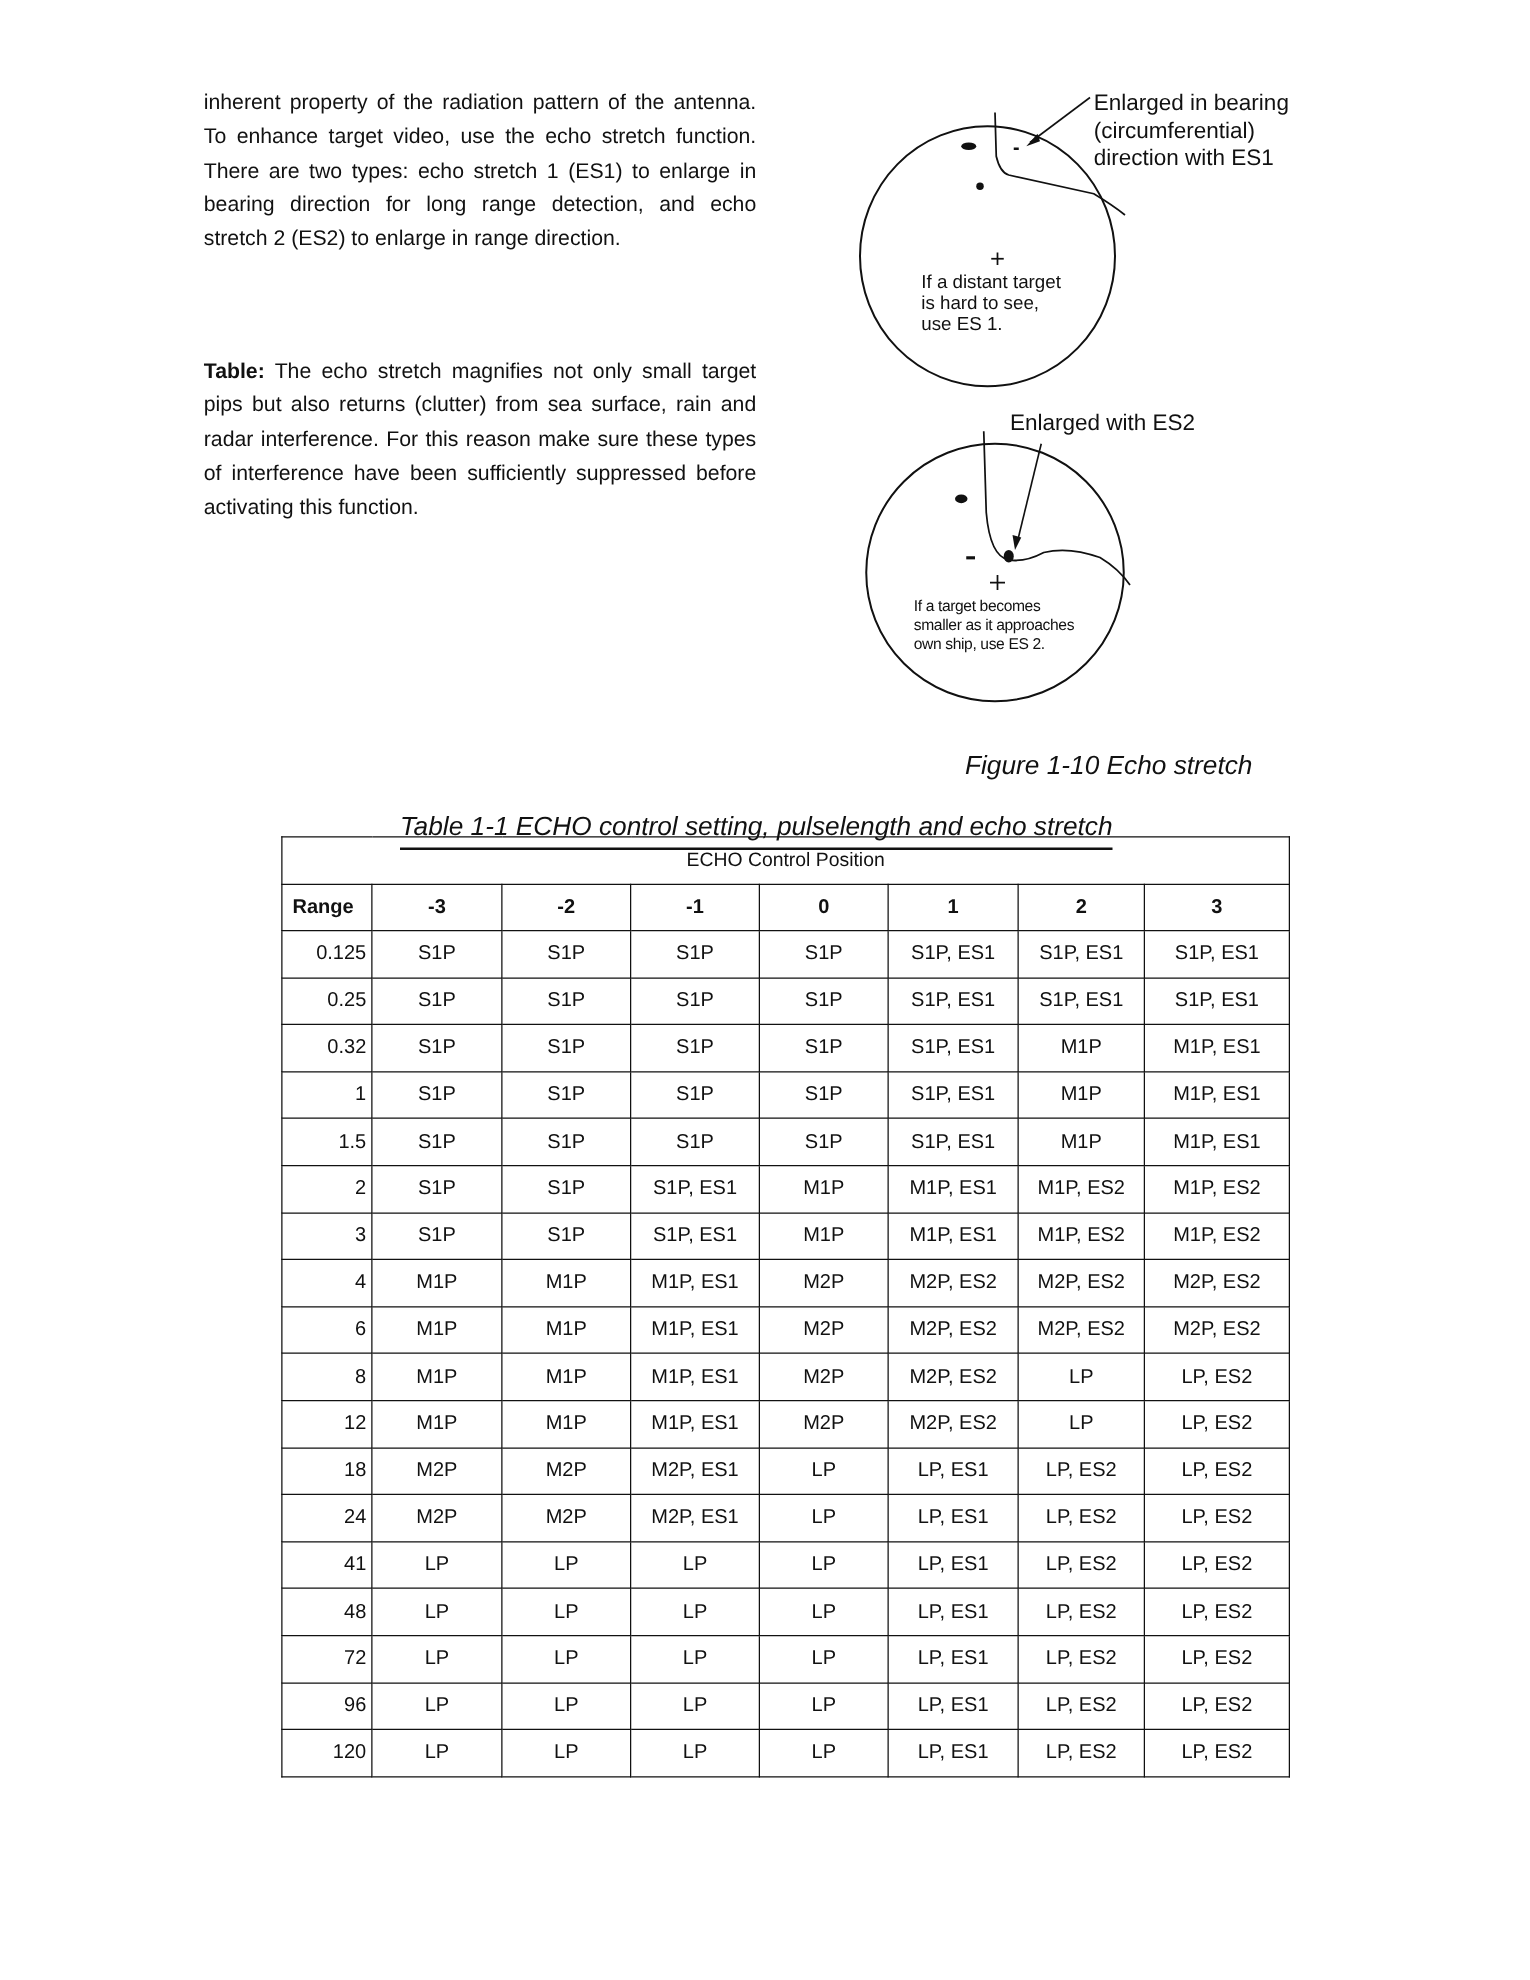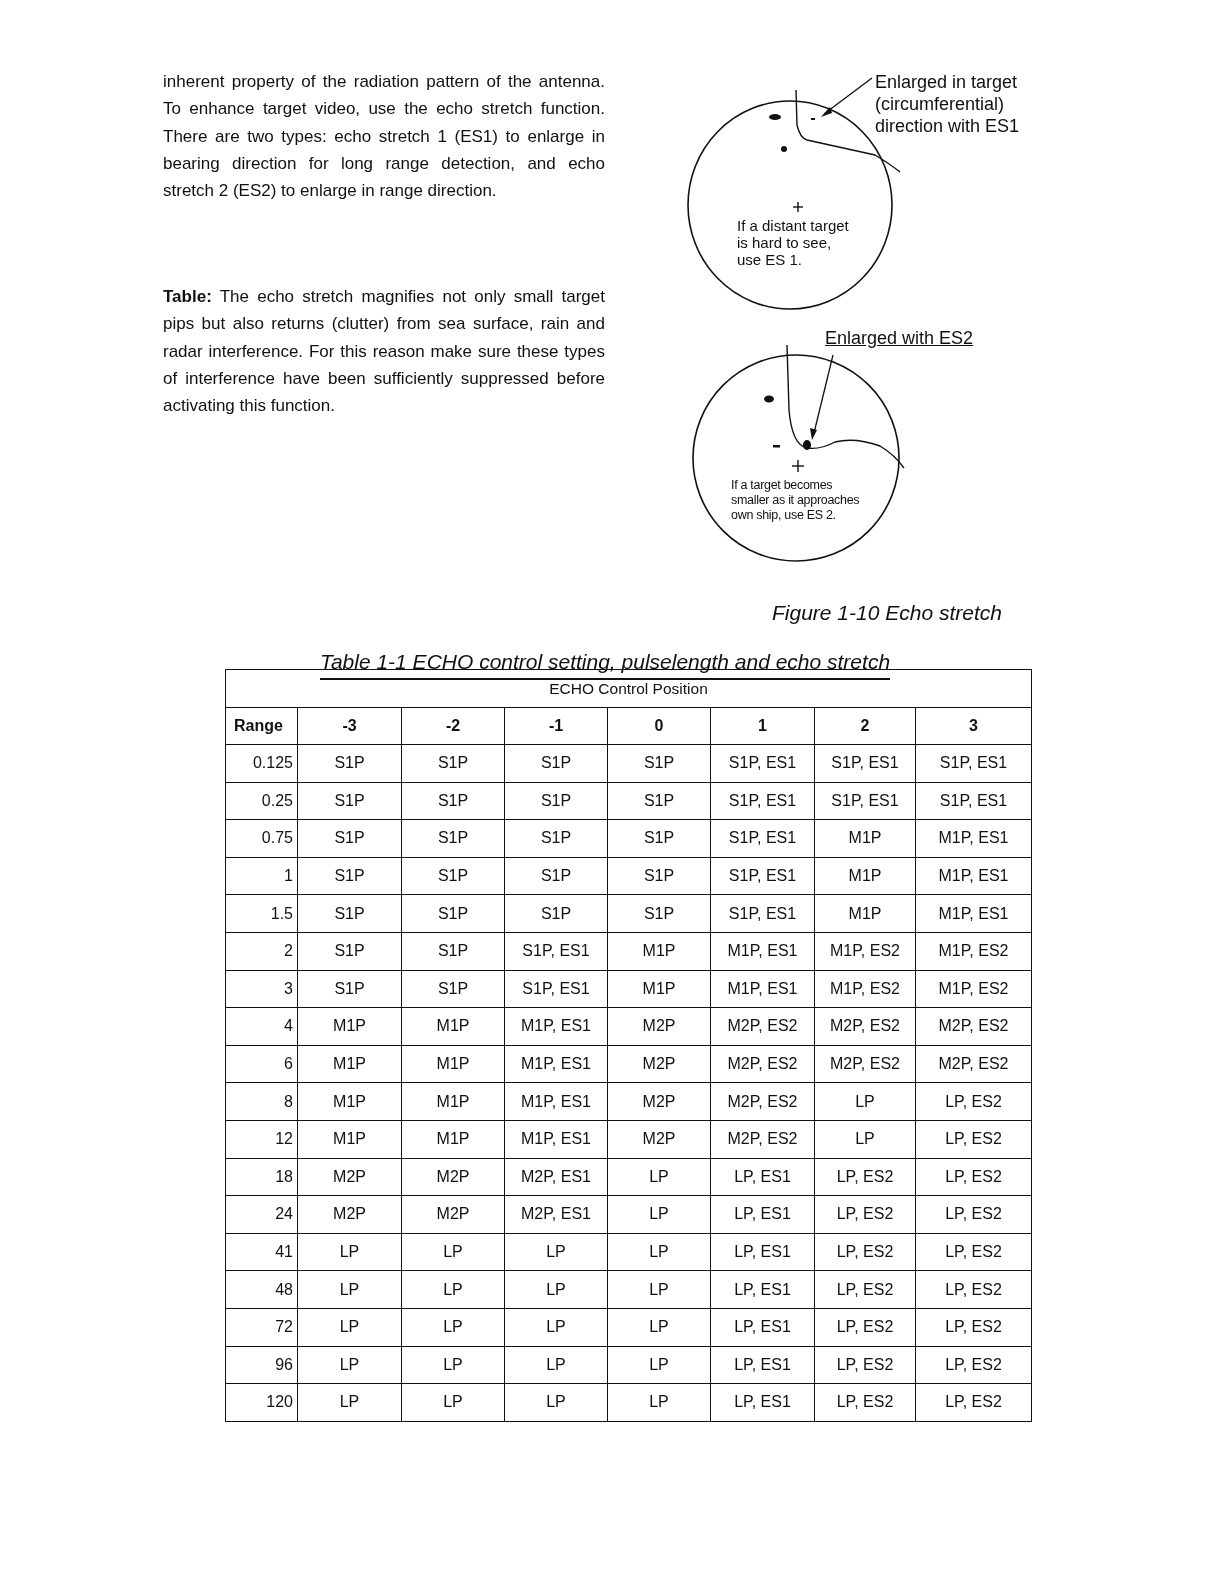--- a/index.html
+++ b/index.html
@@ -56,21 +56,21 @@
     <path d="M116 30 L117 65 Q120 78 127 80 L195 95 Q210 104 220 112" fill="none" stroke="#111" stroke-width="1.4"></path>
     <ellipse cx="95" cy="57" rx="6" ry="3" fill="#111"></ellipse>
     <rect x="131" y="58" width="4" height="2" fill="#111"></rect>
     <ellipse cx="104" cy="89" rx="3" ry="3" fill="#111"></ellipse>
     <line x1="192" y1="18" x2="144" y2="54" stroke="#111" stroke-width="1.3"></line>
     <path d="M141 57 L150 47 L152 53 Z" fill="#111"></path>
     <line x1="113" y1="147" x2="123" y2="147" stroke="#111" stroke-width="1.4"></line>
     <line x1="118" y1="142" x2="118" y2="152" stroke="#111" stroke-width="1.4"></line>
   </svg>
   <div class="fig-label" style="left:195px; top:11px;">
-    <div>Enlarged in target</div>
+    <div>Enlarged in bearing</div>
     <div>(circumferential)</div>
     <div>direction with ES1</div>
   </div>
   <div class="fig-inner" style="left:57px; top:157px;">
     <div>If a distant target</div>
     <div>is hard to see,</div>
     <div>use ES 1.</div>
   </div>
 </div>
 
@@ -79,21 +79,21 @@
     <ellipse cx="116" cy="138" rx="103" ry="103" fill="none" stroke="#111" stroke-width="1.6"></ellipse>
     <path d="M107 25 L109 90 Q112 125 127 128 Q140 130 155 122 Q175 117 200 126 Q215 135 224 148" fill="none" stroke="#111" stroke-width="1.4"></path>
     <ellipse cx="89" cy="79" rx="5" ry="3.5" fill="#111"></ellipse>
     <rect x="93" y="125" width="7" height="2.5" fill="#111"></rect>
     <ellipse cx="127" cy="125" rx="4" ry="5" fill="#111"></ellipse>
     <line x1="153" y1="35" x2="134" y2="113" stroke="#111" stroke-width="1.3"></line>
     <path d="M132 120 L130 108 L137 110 Z" fill="#111"></path>
     <line x1="112" y1="146" x2="124" y2="146" stroke="#111" stroke-width="1.4"></line>
     <line x1="118" y1="140" x2="118" y2="152" stroke="#111" stroke-width="1.4"></line>
   </svg>
-  <div class="fig-label" style="left:145px; top:7px;text-decoration:underline;">Enlarged with ES2</div>
+  <div class="fig-label" style="left:128px; top:7px;">Enlarged with ES2</div>
   <div class="fig-inner small" style="left:51px; top:158px;">
     <div>If a target becomes</div>
     <div>smaller as it approaches</div>
     <div>own ship, use ES 2.</div>
   </div>
 </div>
 
 <div id="fig-caption" class="caption">Figure 1-10 Echo stretch</div>
 <div id="table-caption" class="caption">Table 1-1 ECHO control setting, pulselength and echo stretch</div>
 
@@ -138,21 +138,21 @@
         <td class="range">0.25</td>
         <td>S1P</td>
         <td>S1P</td>
         <td>S1P</td>
         <td>S1P</td>
         <td>S1P, ES1</td>
         <td>S1P, ES1</td>
         <td>S1P, ES1</td>
       </tr>
       <tr>
-        <td class="range">0.75</td>
+        <td class="range">0.32</td>
         <td>S1P</td>
         <td>S1P</td>
         <td>S1P</td>
         <td>S1P</td>
         <td>S1P, ES1</td>
         <td>M1P</td>
         <td>M1P, ES1</td>
       </tr>
       <tr>
         <td class="range">1</td>

